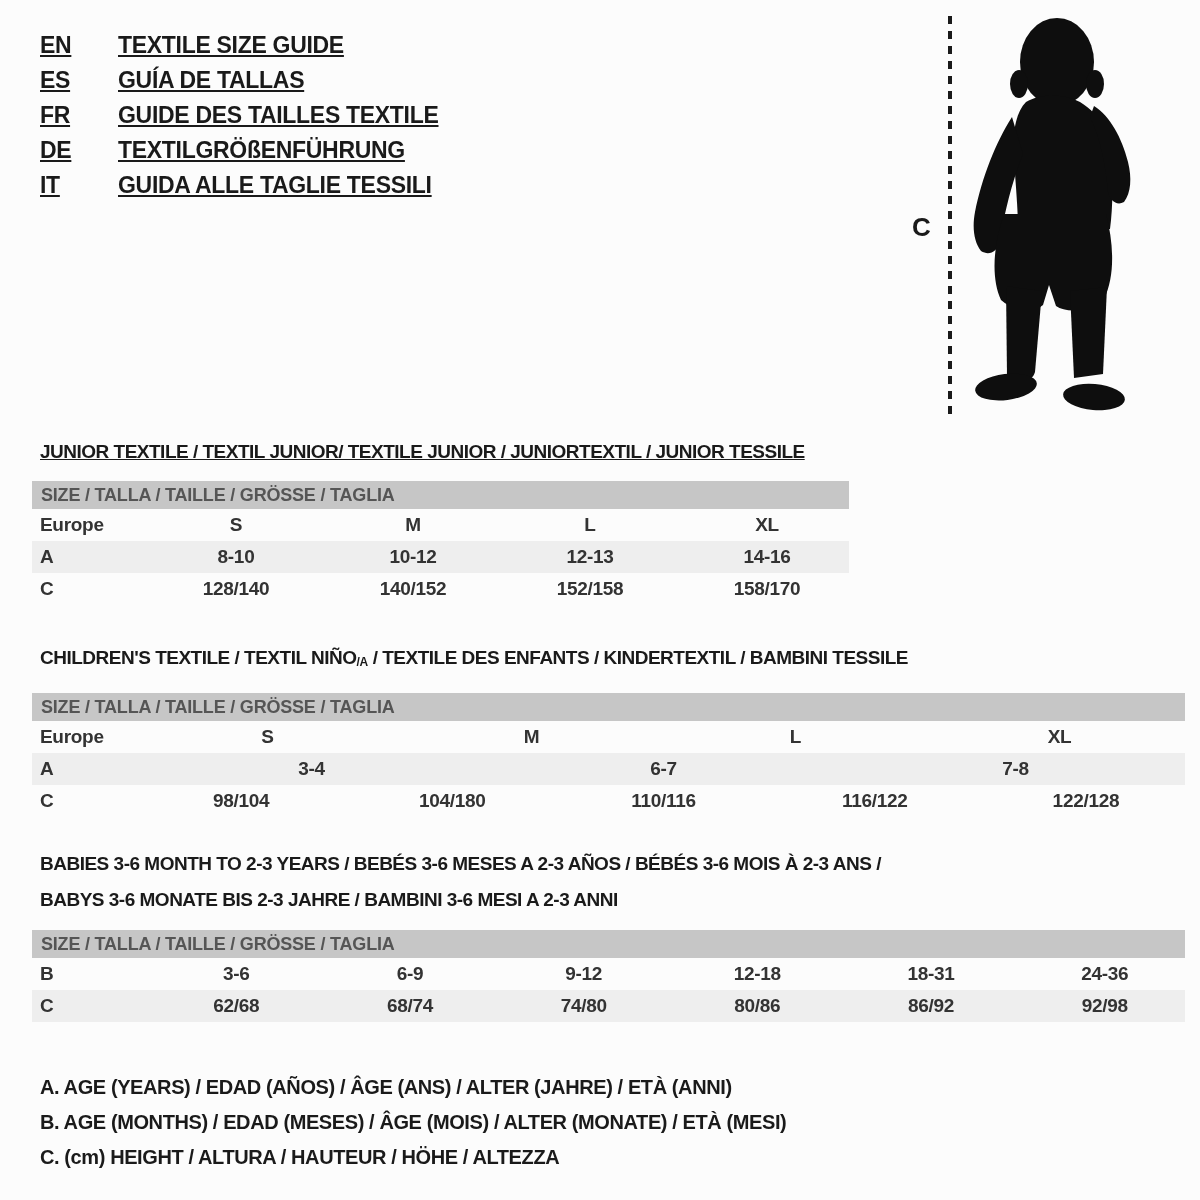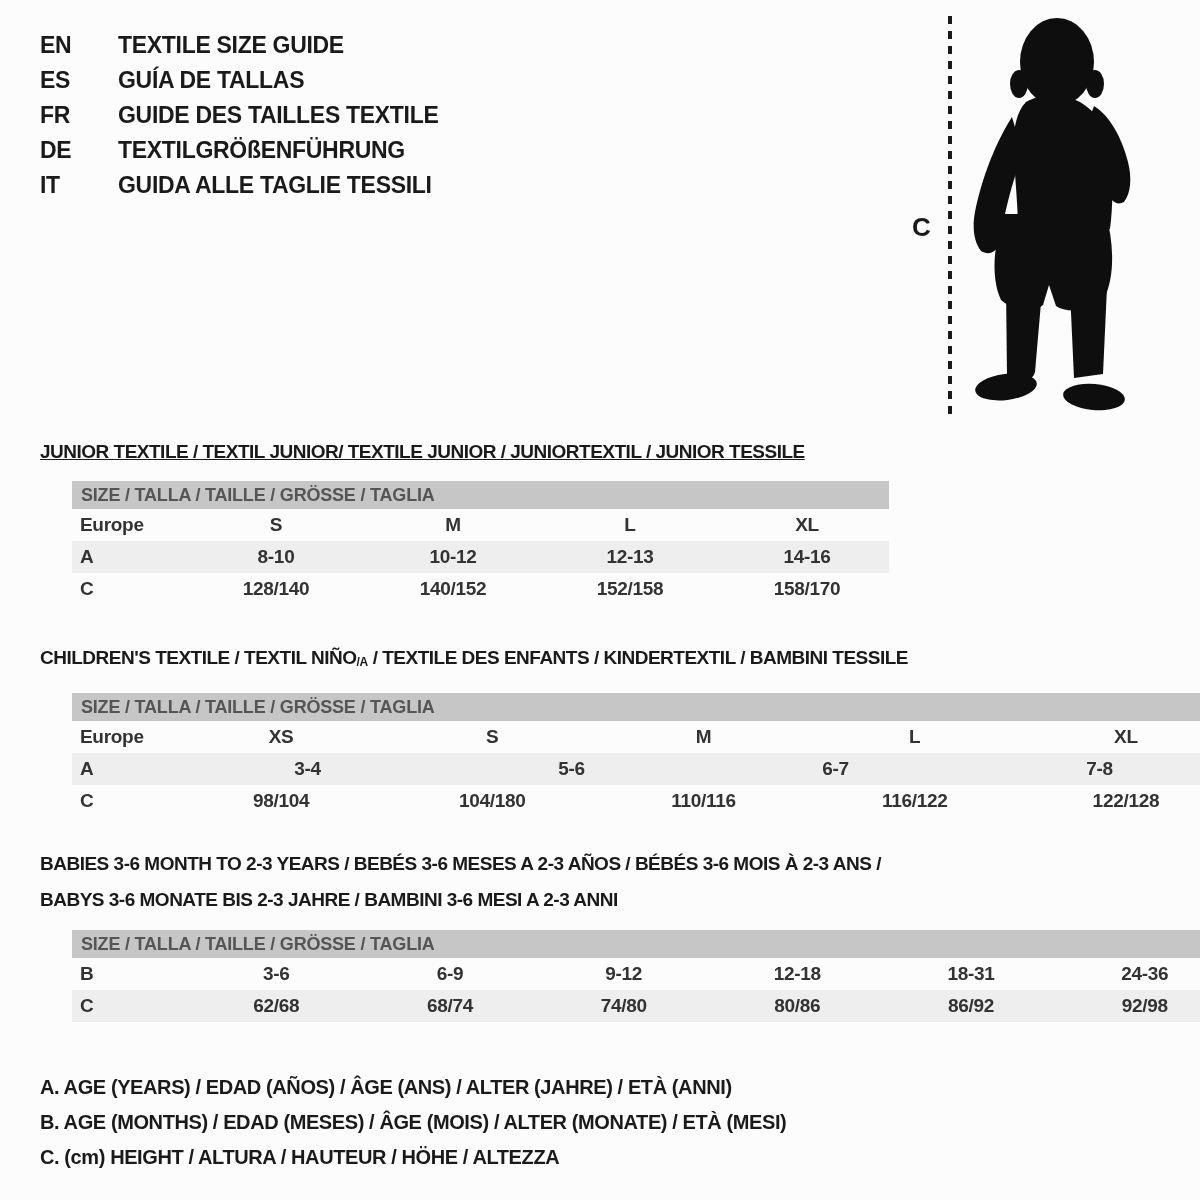--- a/index.html
+++ b/index.html
@@ -4,37 +4,37 @@
 <style>
   html,body{margin:0;padding:0;}
   .canvas{
     position:relative;width:1200px;height:1200px;
     background:var(--bg,#fcfcfc);
     font-family:"Liberation Sans",sans-serif;
     color:var(--ink,#1a1a1a);
     overflow:hidden;
   }
   
-  .lang-block{position:absolute;left:40px;top:28px;}
+  .lang-block{position:absolute;left:40px;top:28px;text-decoration:underline;}
   .lang-row{display:flex;height:35px;line-height:35px;}
   .lang-code{width:78px;font-size:23px;font-weight:bold;letter-spacing:-0.3px;}
   .lang-label{font-size:23px;font-weight:bold;letter-spacing:-0.3px;white-space:nowrap;text-align:right;}
   
   .measure-line{
     position:absolute;left:948px;top:16px;width:4px;height:398px;
     background:repeating-linear-gradient(to bottom,var(--ink,#1a1a1a) 0 8px,transparent 8px 15px);
   }
   .measure-label{position:absolute;left:912px;top:212px;font-size:26px;font-weight:bold;}
   .silhouette{position:absolute;left:962px;top:14px;width:180px;height:410px;}
   
   .sec-title{position:absolute;left:40px;font-size:19px;font-weight:bold;
     letter-spacing:-0.5px;line-height:36px;white-space:nowrap;}
   .sec-title .sub{font-size:12px;position:relative;top:2px;letter-spacing:-0.3px;}
   
-  .sizetable{position:absolute;left:32px;margin-left:40px;}
+  .sizetable{position:absolute;left:32px;}
   .tbar{height:28px;line-height:28px;background:var(--bar-bg,#c6c6c6);
     color:var(--bar-ink,#555555);font-size:18px;font-weight:bold;
     padding-left:9px;letter-spacing:-0.2px;}
   .trow{display:flex;height:32px;line-height:32px;color:var(--table-ink,#333333);
     font-size:19px;font-weight:bold;letter-spacing:-0.3px;gap:13px;}
   .trow.shaded{background:var(--row-shade,#eeeeee);}
   .tlabel{padding-left:8px;flex:none;}
   .tcell{flex:1;text-align:center;}
   .t-junior{width:817px;top:481px;}
   .t-junior .tlabel{width:101px;}
@@ -123,30 +123,28 @@
         </div>
       </div>
   </div>
 
   <div class="sec-title" id="title-children"><span>CHILDREN'S TEXTILE / TEXTIL NIÑO</span><span class="sub">/A</span><span> / TEXTILE DES ENFANTS / KINDERTEXTIL / BAMBINI TESSILE</span></div>
   <div class="sizetable t-children">
     <div class="tbar">SIZE / TALLA / TAILLE / GRÖSSE / TAGLIA</div>
     <div>
         <div class="trow">
           <div class="tlabel">Europe</div>
-          <div class="tcell">XS</div>
           <div class="tcell">S</div>
           <div class="tcell">M</div>
           <div class="tcell">L</div>
           <div class="tcell">XL</div>
         </div>
         <div class="trow shaded">
           <div class="tlabel">A</div>
           <div class="tcell">3-4</div>
-          <div class="tcell">5-6</div>
           <div class="tcell">6-7</div>
           <div class="tcell">7-8</div>
         </div>
         <div class="trow">
           <div class="tlabel">C</div>
           <div class="tcell">98/104</div>
           <div class="tcell">104/180</div>
           <div class="tcell">110/116</div>
           <div class="tcell">116/122</div>
           <div class="tcell">122/128</div>

